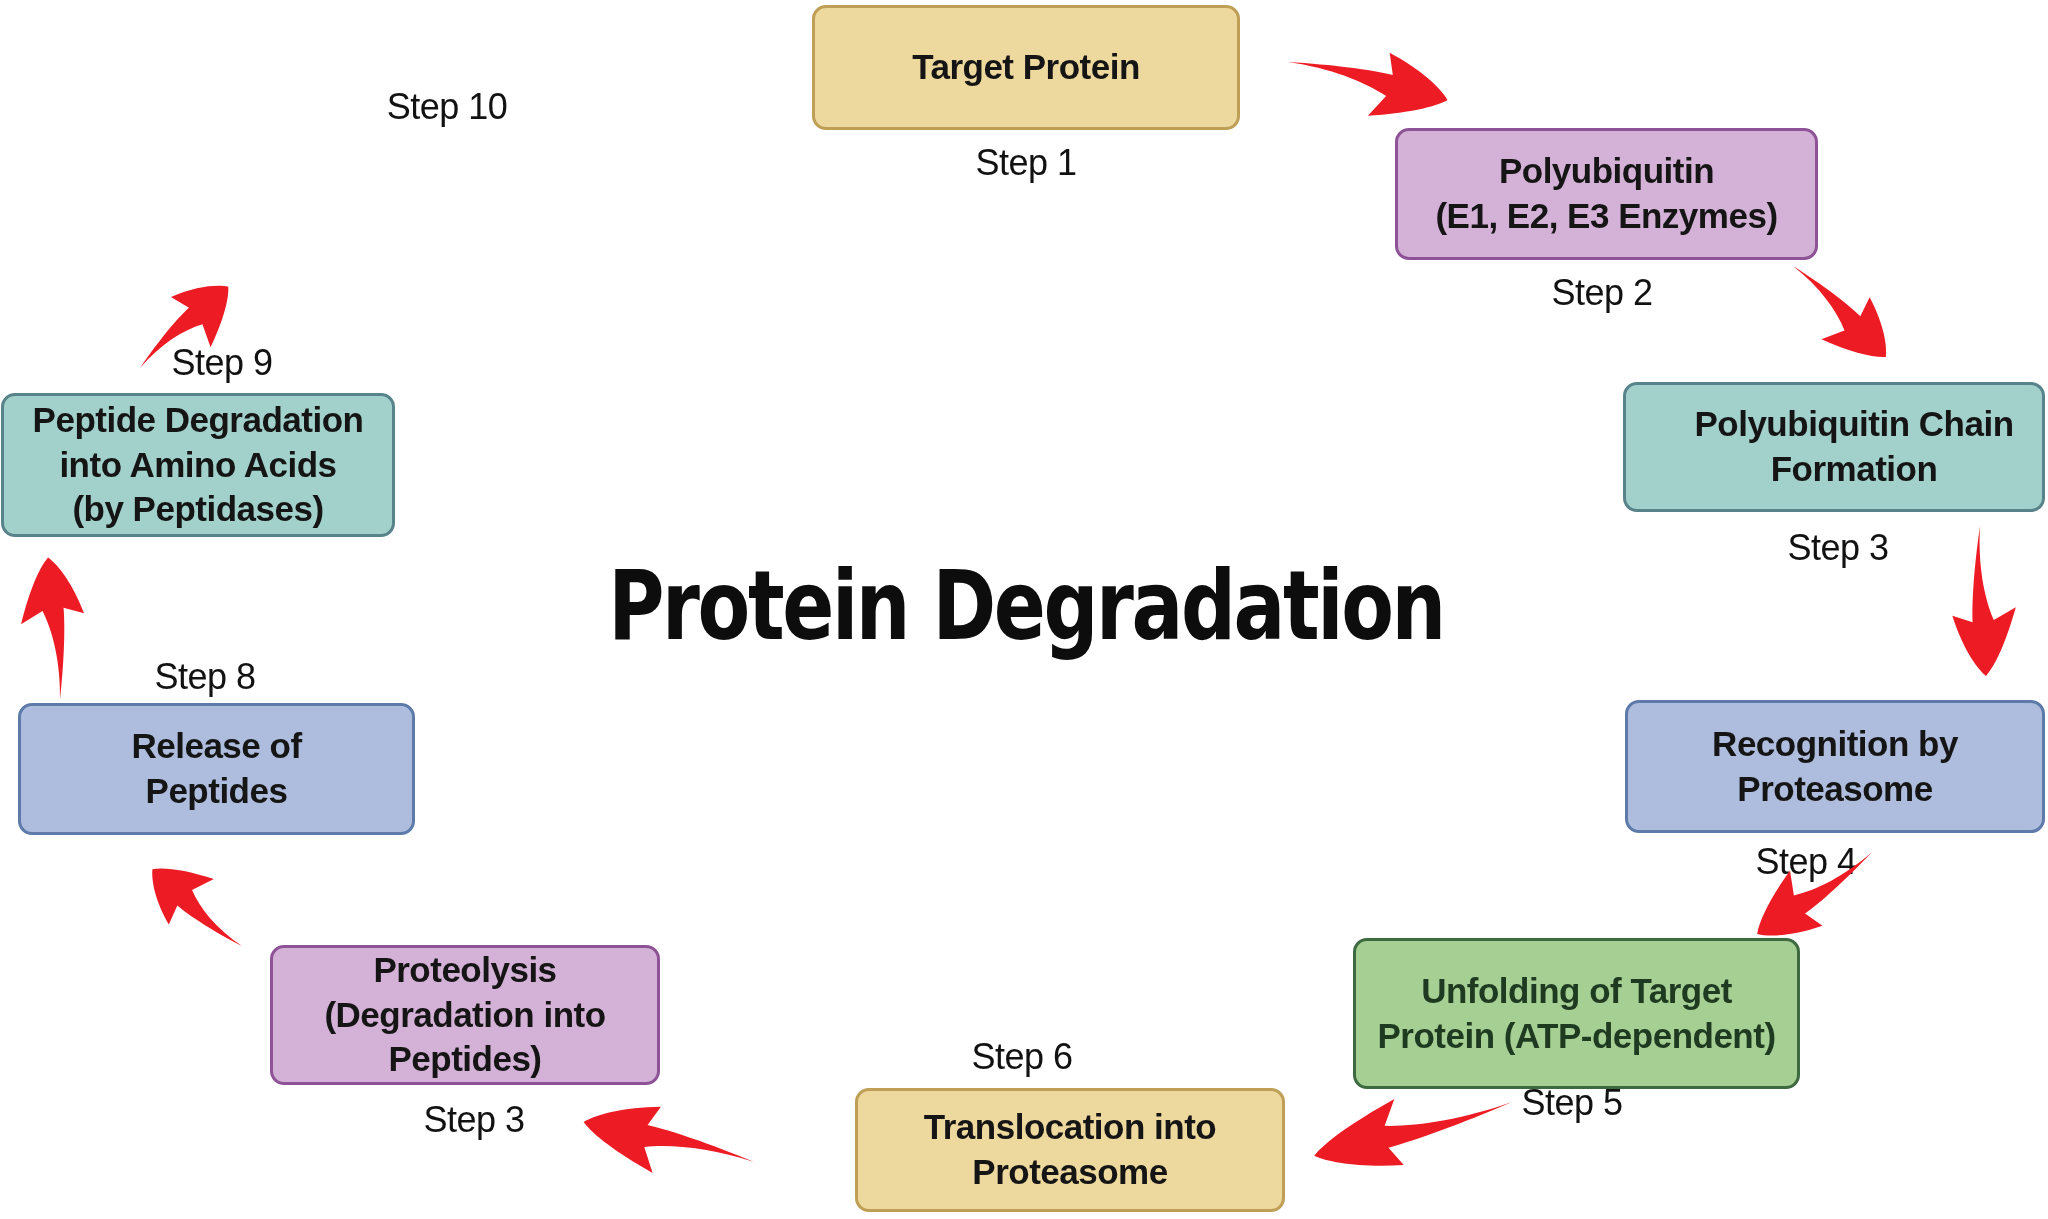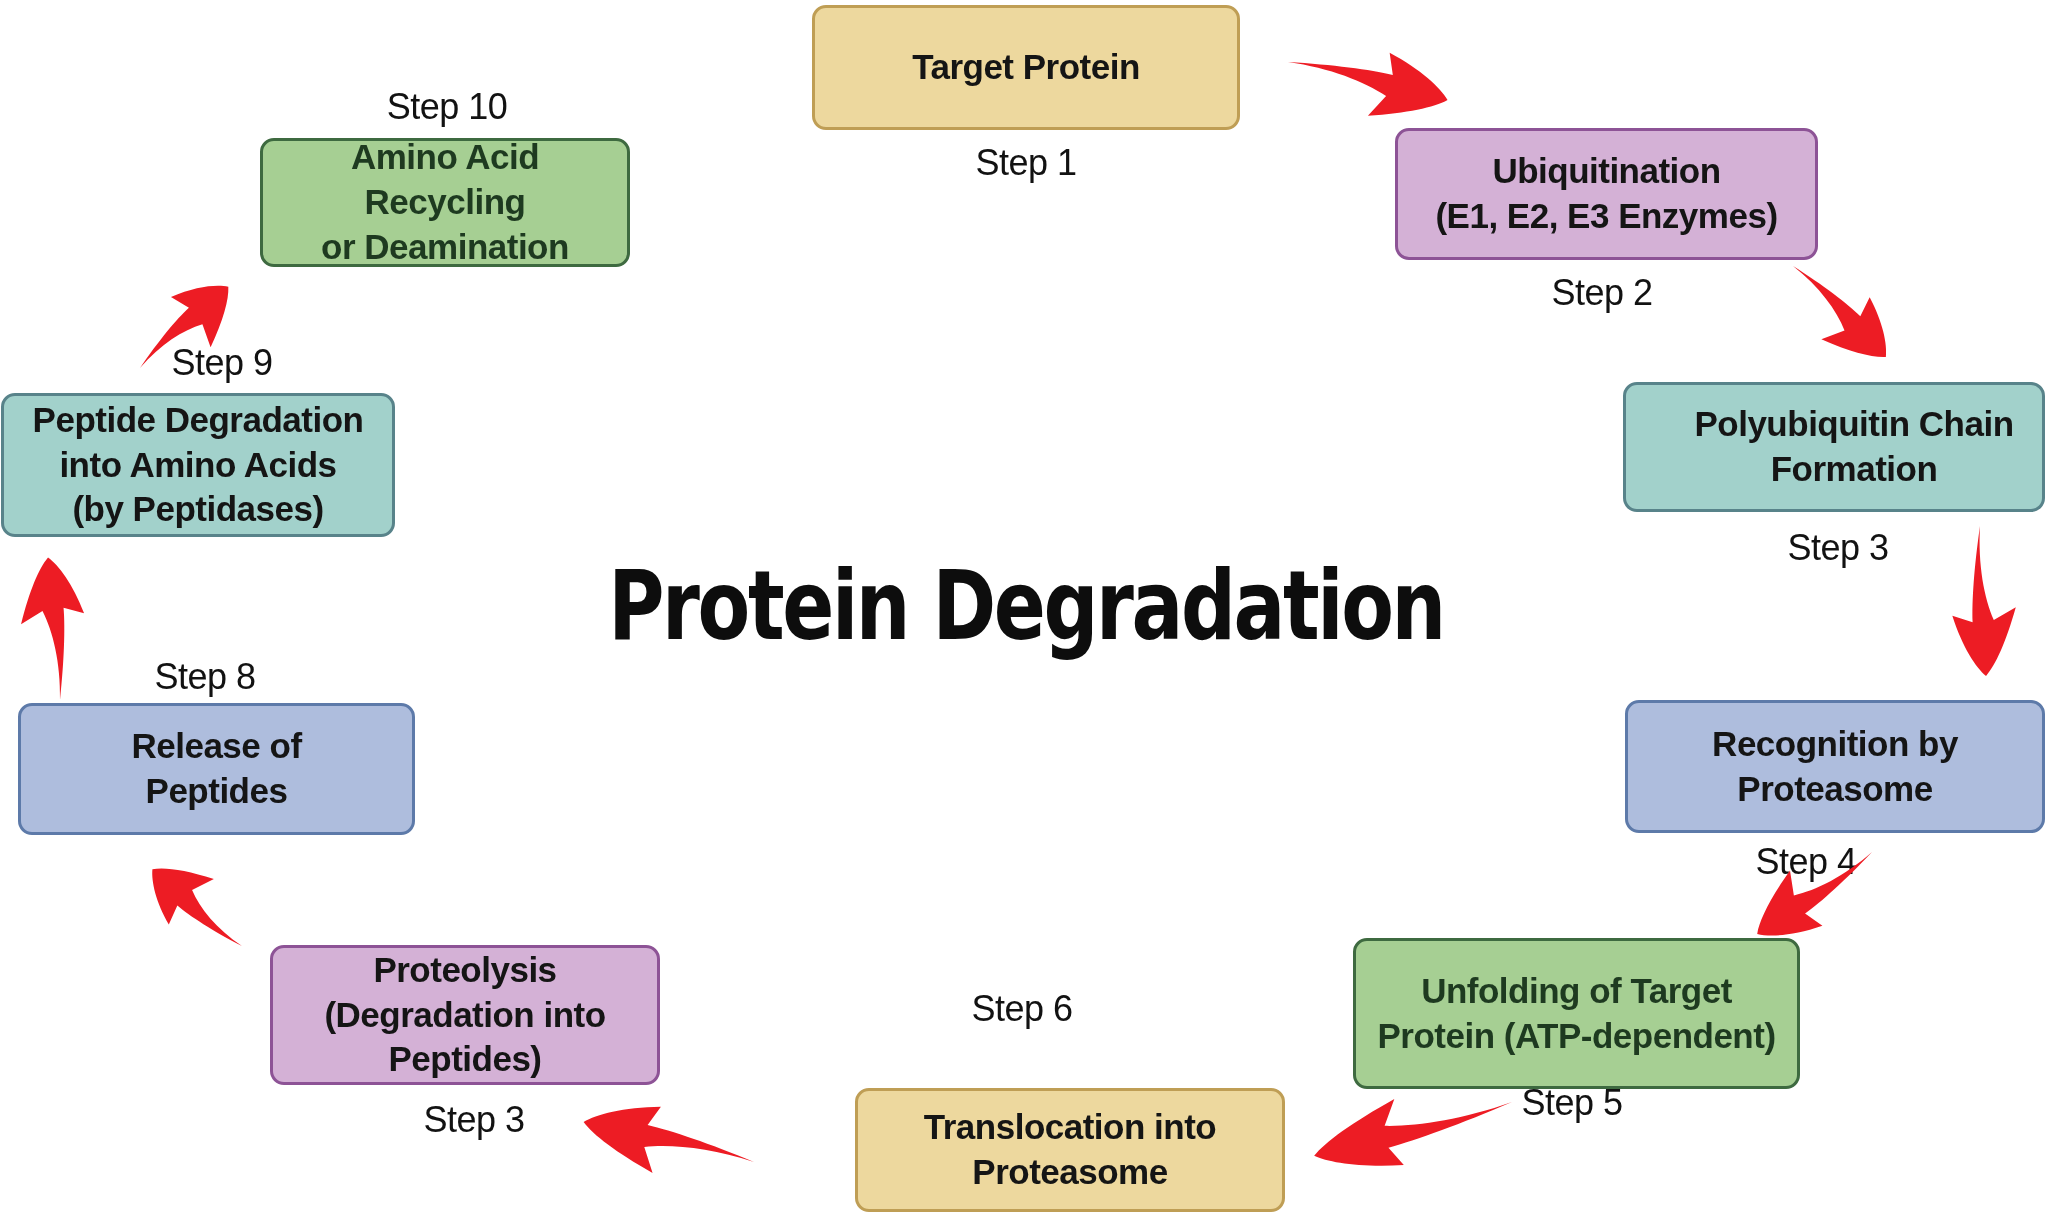--- a/index.html
+++ b/index.html
@@ -56,21 +56,21 @@
 <body>
 
 <div id="stage">
 
   <div class="diagram-title">Protein Degradation</div>
 
   <div class="box" style="left: 812px; top: 5px; width: 428px; height: 125px; background: rgb(237, 216, 158); border-color: rgb(191, 158, 85);">
       <div class="box-text" style="color: rgb(21, 21, 21);">Target Protein</div>
     </div>
   <div class="box" style="left: 1395px; top: 128px; width: 423px; height: 132px; background: rgb(212, 177, 214); border-color: rgb(141, 83, 150);">
-      <div class="box-text" style="color: rgb(21, 21, 21);">Ubiquitination
+      <div class="box-text" style="color: rgb(21, 21, 21);">Polyubiquitin
 (E1, E2, E3 Enzymes)</div>
     </div>
   <div class="box" style="left: 1623px; top: 382px; width: 422px; height: 130px; background: rgb(162, 209, 203); border-color: rgb(88, 131, 138); padding-left: 40px;">
       <div class="box-text" style="color: rgb(21, 21, 21);">Polyubiquitin Chain
 Formation</div>
     </div>
   <div class="box" style="left: 1625px; top: 700px; width: 420px; height: 133px; background: rgb(174, 189, 221); border-color: rgb(93, 122, 169);">
       <div class="box-text" style="color: rgb(21, 21, 21);">Recognition by
 Proteasome</div>
     </div>
@@ -89,31 +89,27 @@
     </div>
   <div class="box" style="left: 1px; top: 393px; width: 394px; height: 144px; background: rgb(162, 209, 203); border-color: rgb(88, 131, 138);">
       <div class="box-text" style="color: rgb(21, 21, 21);">Peptide Degradation
 into Amino Acids
 (by Peptidases)</div>
     </div>
   <div class="box" style="left: 18px; top: 703px; width: 397px; height: 132px; background: rgb(174, 189, 221); border-color: rgb(93, 122, 169);">
       <div class="box-text" style="color: rgb(21, 21, 21);">Release of
 Peptides</div>
     </div>
-  <div class="box" style="left: 260px; top: 138px; width: 370px; height: 129px; background: rgb(166, 207, 147); border-color: rgb(62, 106, 64);">
-      <div class="box-text" style="color: rgb(30, 58, 32);">Amino Acid Recycling
-or Deamination</div>
-    </div>
 
   <div class="step-label" style="left:1026px;top:141px">Step 1</div>
   <div class="step-label" style="left:1602px;top:271px">Step 2</div>
   <div class="step-label" style="left:1838px;top:526px">Step 3</div>
   <div class="step-label" style="left:1806px;top:840px">Step 4</div>
   <div class="step-label" style="left:1572px;top:1081px">Step 5</div>
-  <div class="step-label" style="left:1022px;top:987px">Step 6</div>
+  <div class="step-label" style="left:1022px;top:1035px">Step 6</div>
   <div class="step-label" style="left:474px;top:1098px">Step 3</div>
   <div class="step-label" style="left:205px;top:655px">Step 8</div>
   <div class="step-label" style="left:222px;top:341px">Step 9</div>
   <div class="step-label" style="left:447px;top:85px">Step 10</div>
 
   <svg id="arrows" viewBox="0 0 2048 1219">
     <defs>
       <path id="swoosh" d="M 0 0 C 26 -3 48 1 63 8 L 55 26 C 78 17 93 8 100 0 C 94 -8 80 -18 59 -25 L 64 -9 C 50 -9 27 -6 0 0 Z"></path>
     </defs>
     <use href="#swoosh" class="arrow" transform="translate(1288,62) rotate(13.4) scale(1.64,1.30)" fill="#ed1c24"></use>

